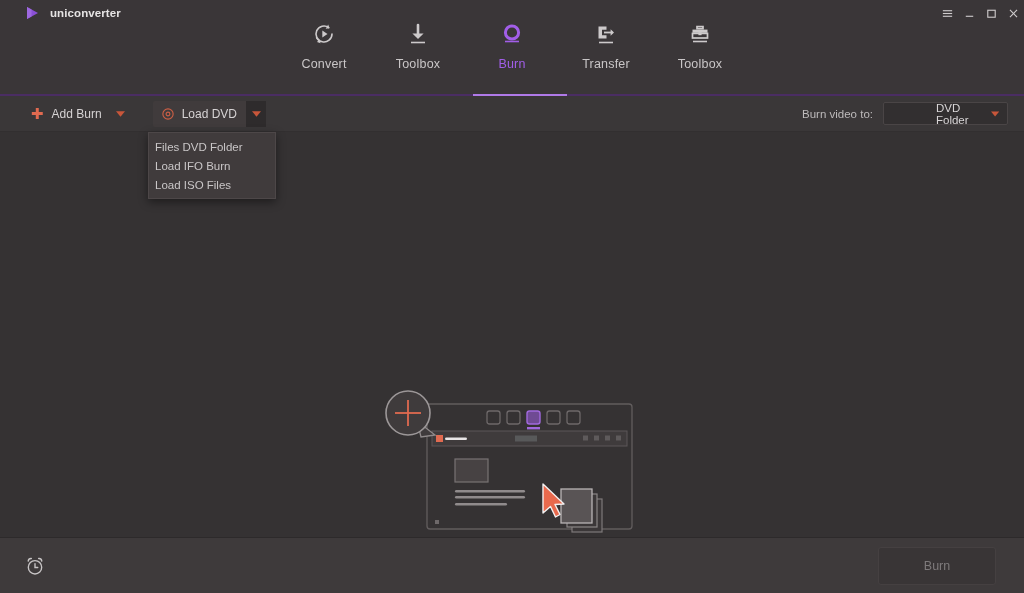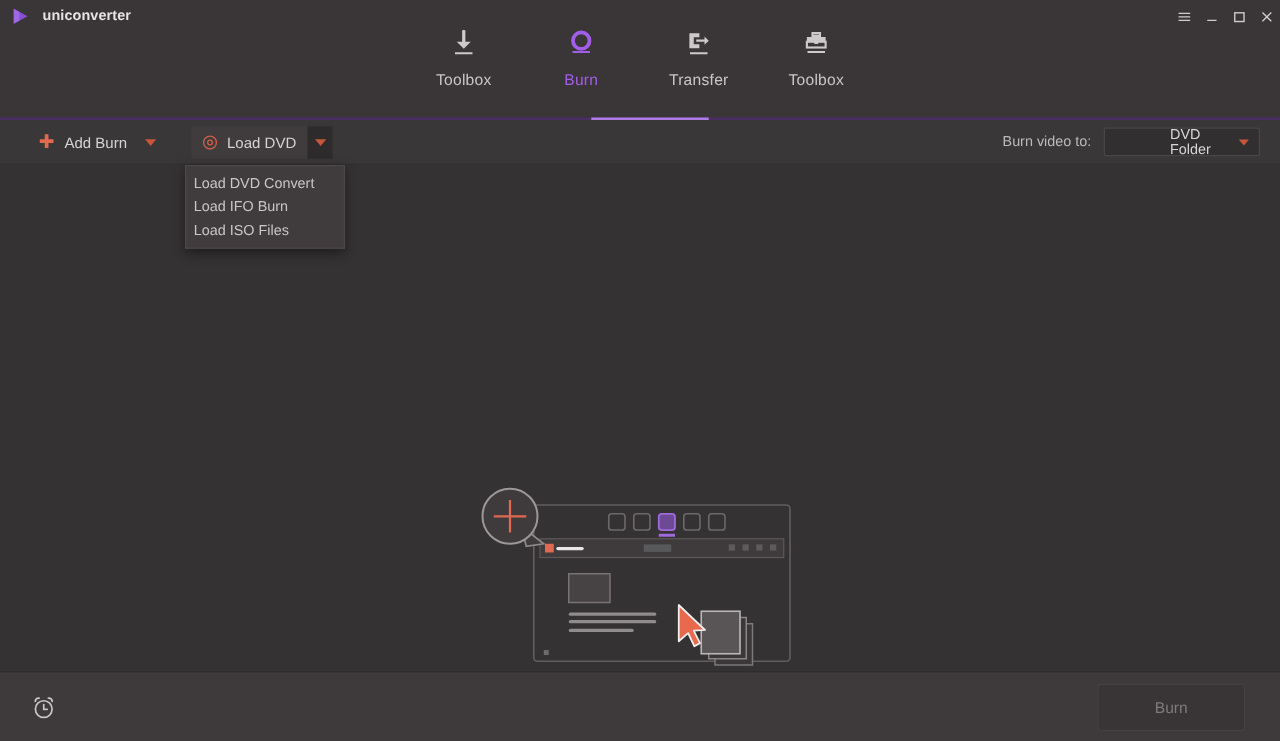--- a/index.html
+++ b/index.html
@@ -25,21 +25,21 @@
     background: #3a3638;
     flex: none;
   }
   .titlebar {
     position: absolute; top: 0; left: 0; right: 0;
     height: 26px;
     display: flex; align-items: center;
   }
   .brand {
     display: flex; align-items: center; gap: 9px;
-    padding-left: 9px;
+    padding-left: 25px;
   }
   .brand-logo {
     width: 16px; height: 16px;
     display: block;
   }
   .brand-name {
     color: #e6e4e4;
     font-size: 11.5px;
     font-weight: bold;
     letter-spacing: .1px;
@@ -264,20 +264,32 @@
               <line x1="3.2" y1="3.2" x2="10.8" y2="10.8"></line>
               <line x1="10.8" y1="3.2" x2="3.2" y2="10.8"></line>
             </g>
           </svg>
         </div>
       </div>
     </div>
 
     <div class="nav">
 
+      <div class="nav-item">
+        <div class="nav-icon">
+          <svg width="28" height="28" viewBox="0 0 28 28">
+            <path d="M22 14a8 8 0 1 1-3.2-6.4" fill="none" stroke="currentColor" stroke-width="1.6" stroke-linecap="round"></path>
+            <path d="M6.6 17.6a8 8 0 0 0 2.2 2.6" fill="none" stroke="currentColor" stroke-width="1.6" stroke-linecap="round"></path>
+            <path d="M18.2 4.6l1.2 3.6-3.7.6z" fill="currentColor"></path>
+            <path d="M10.6 23.2l-3.6-1.1 2.4-2.9z" fill="currentColor"></path>
+            <path d="M12.3 10.6l5.2 3.4-5.2 3.4z" fill="currentColor"></path>
+          </svg>
+        </div>
+        <span class="nav-label">Convert</span>
+      </div>
 
       <div class="nav-item">
         <div class="nav-icon">
           <svg width="28" height="28" viewBox="0 0 28 28">
             <path d="M14 5v11" stroke="currentColor" stroke-width="2.6" stroke-linecap="round"></path>
             <path d="M8.4 13.4L14 19l5.6-5.6z" fill="currentColor"></path>
             <line x1="7" y1="22.5" x2="21" y2="22.5" stroke="currentColor" stroke-width="1.6"></line>
           </svg>
         </div>
         <span class="nav-label">Toolbox</span>
@@ -360,21 +372,21 @@
       <div class="select">
         <span class="select-value">DVD Folder</span>
         <svg width="9" height="6" viewBox="0 0 10 6">
           <path d="M0 0h10L5 6z" fill="#c8563a"></path>
         </svg>
       </div>
     </div>
 
     <div class="menu">
       <div class="menu-item">
-        <span>Load DVD Convert</span>
+        <span>Files DVD Folder</span>
       </div>
       <div class="menu-item">
         <span>Load IFO Burn</span>
       </div>
       <div class="menu-item">
         <span>Load ISO Files</span>
       </div>
     </div>
   </div>
 

